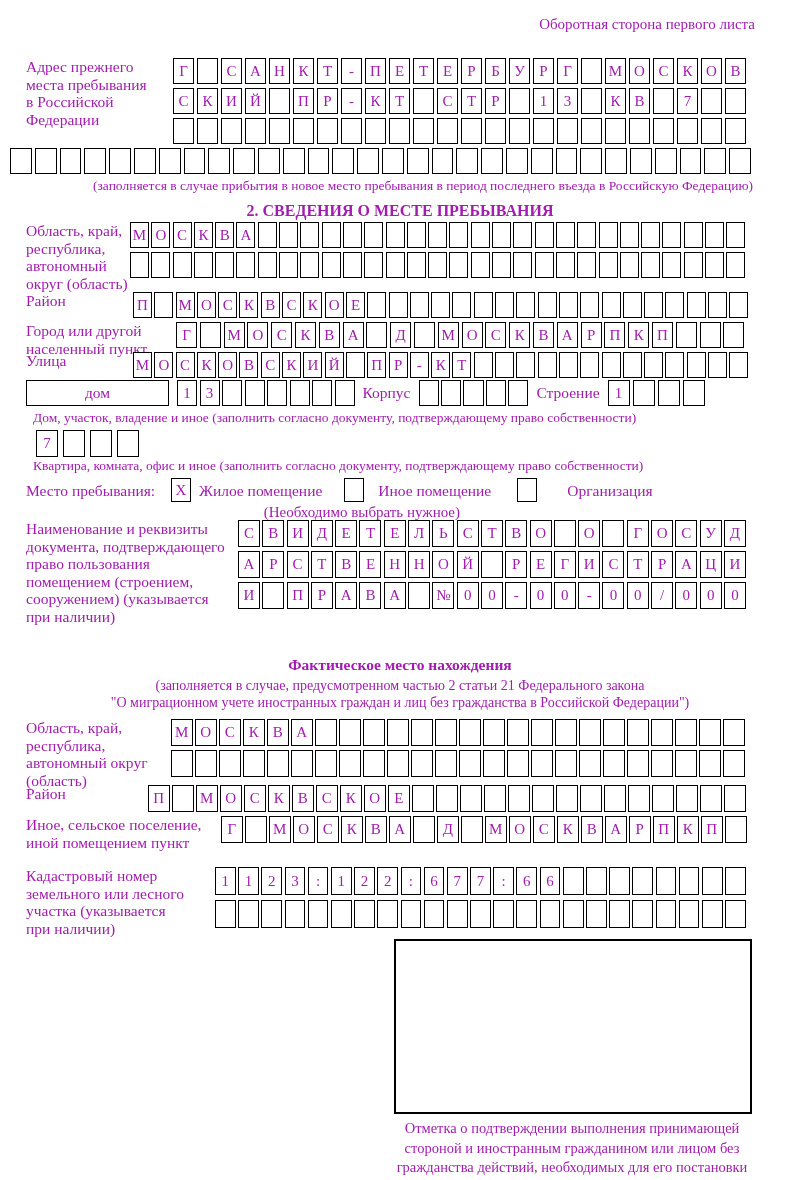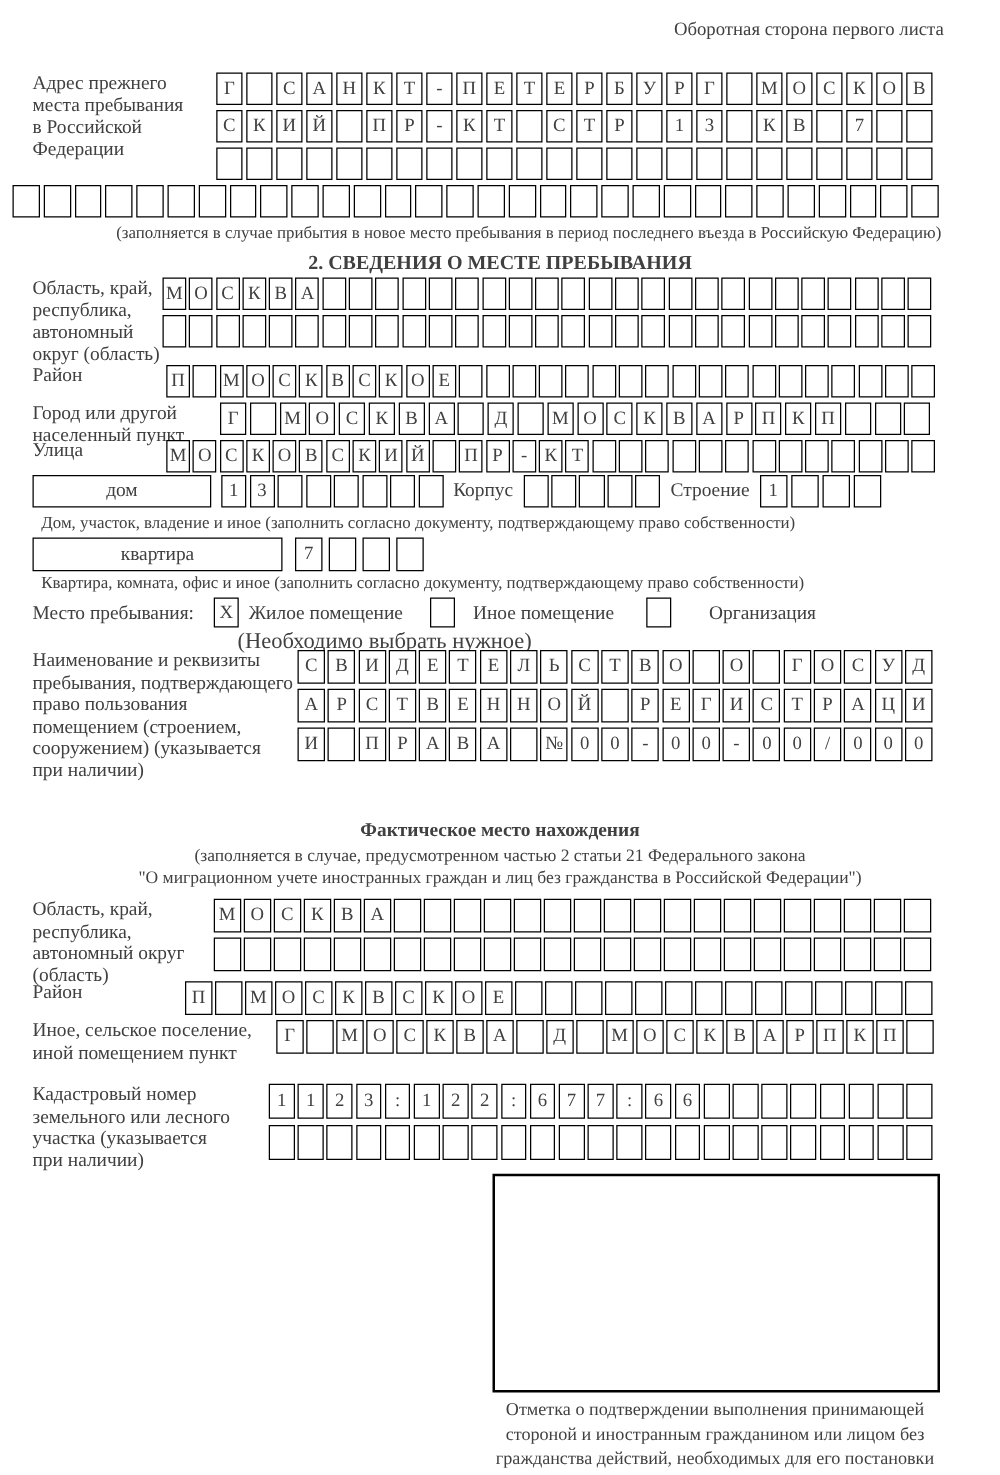--- a/index.html
+++ b/index.html
@@ -1,16 +1,16 @@
 <!DOCTYPE html>
 <html><head>
 <meta charset="utf-8">
 <style>
   html,body{margin:0;padding:0;background:#fff;}
-  .page{width:800px;height:1180px;background:#fff;color:#404040;position:relative;overflow:hidden;
+  .page{width:800px;height:1180px;background:#fff;color:#a21caf;position:relative;overflow:hidden;
         font-family:"Liberation Serif","DejaVu Serif",serif;}
   .hdr{margin:16px 45px 0 0;text-align:right;font-size:15px;}
   .field{display:flex;margin-left:26px;align-items:flex-start;}
   .label{font-size:15.5px;line-height:17.5px;flex:none;}
   .lw147{width:147px}.lw104{width:104px}.lw107{width:107px}.lw150{width:150px}
   .lw212{width:212px}.lw145{width:145px}.lw122{width:122px}.lw195{width:195px}.lw189{width:189px}
   .boxcol{display:flex;flex-direction:column;}
   .boxrow{display:flex;column-gap:3px;margin-bottom:4px;}
   .bx{flex:none;width:21px;height:26px;border:1.6px solid #000;box-sizing:border-box;
       display:inline-flex;align-items:center;justify-content:center;font-size:15px;background:#fff;}
@@ -32,21 +32,21 @@
   .inlbl{font-size:15.5px;line-height:26px;flex:none;}
   .cb{flex:none;width:20px;height:24px;border:1.6px solid #000;box-sizing:border-box;
       display:inline-flex;align-items:center;justify-content:center;font-size:15px;}
   .stamp-box{margin:2px 0 0 394px;width:358px;height:175px;border:2px solid #000;box-sizing:border-box;}
   .stamp-note{margin:5px 0 0 372px;width:400px;text-align:center;font-size:14.5px;line-height:19.5px;}
   .h70{height:70px}.h30{height:30px}.h28{height:28px}.h26{height:26px}.h66{height:66px}
   .h31{height:31px}.h112{height:112px}
   .mt2{margin-top:2px}.mt4{margin-top:4px}.mt8{margin-top:8px}.mt20{margin-top:20px}.mt25{margin-top:25px}
   .facttitle{font-size:15.5px;font-weight:bold;text-align:center;margin-top:24px;line-height:18px;}
   .factnote{font-size:14px;text-align:center;line-height:16.5px;}
-  .staynote{margin-left:190px;width:270px;text-align:left;font-size:18px;line-height:16px;}
+  .staynote{margin-left:190px;width:270px;text-align:right;font-size:15px;line-height:16px;}
   .gap8{width:8px;flex:none}.gap10{width:10px;flex:none}
 </style>
 </head>
 <body>
 
 <div class="page">
 
   <div class="hdr">Оборотная сторона первого листа</div>
 
   <div class="field mt25">
@@ -380,23 +380,20 @@
     <div class="boxrow rs">
         <span class="bx">1</span>
         <span class="bx"></span>
         <span class="bx"></span>
         <span class="bx"></span>
       </div>
   </div>
   <div class="note-left">Дом, участок, владение и иное (заполнить согласно документу, подтверждающему право собственности)</div>
 
   <div class="field mt4 h28">
-    <span class="widebox" style="width:200px;height:27px">
-        <span>квартира</span>
-      </span>
     <span class="gap10"></span>
     <div class="boxrow rq">
         <span class="bx">7</span>
         <span class="bx"></span>
         <span class="bx"></span>
         <span class="bx"></span>
       </div>
   </div>
   <div class="note-left">Квартира, комната, офис и иное (заполнить согласно документу, подтверждающему право собственности)</div>
 
@@ -407,21 +404,21 @@
     <span class="cb"></span>
     <span class="inlbl" style="margin:0 26px 0 14px">Иное помещение</span>
     <span class="cb"></span>
     <span class="inlbl" style="margin:0 0 0 30px">Организация</span>
   </div>
   <div class="staynote">(Необходимо выбрать нужное)</div>
 
   <div class="field h112">
     <div class="label lw212">
         <div>Наименование и реквизиты</div>
-        <div>пребывания, подтверждающего</div>
+        <div>документа, подтверждающего</div>
         <div>право пользования</div>
         <div>помещением (строением,</div>
         <div>сооружением) (указывается</div>
         <div>при наличии)</div>
       </div>
     <div class="boxcol">
       <div class="boxrow r21">
           <span class="bx">С</span>
           <span class="bx">В</span>
           <span class="bx">И</span>

